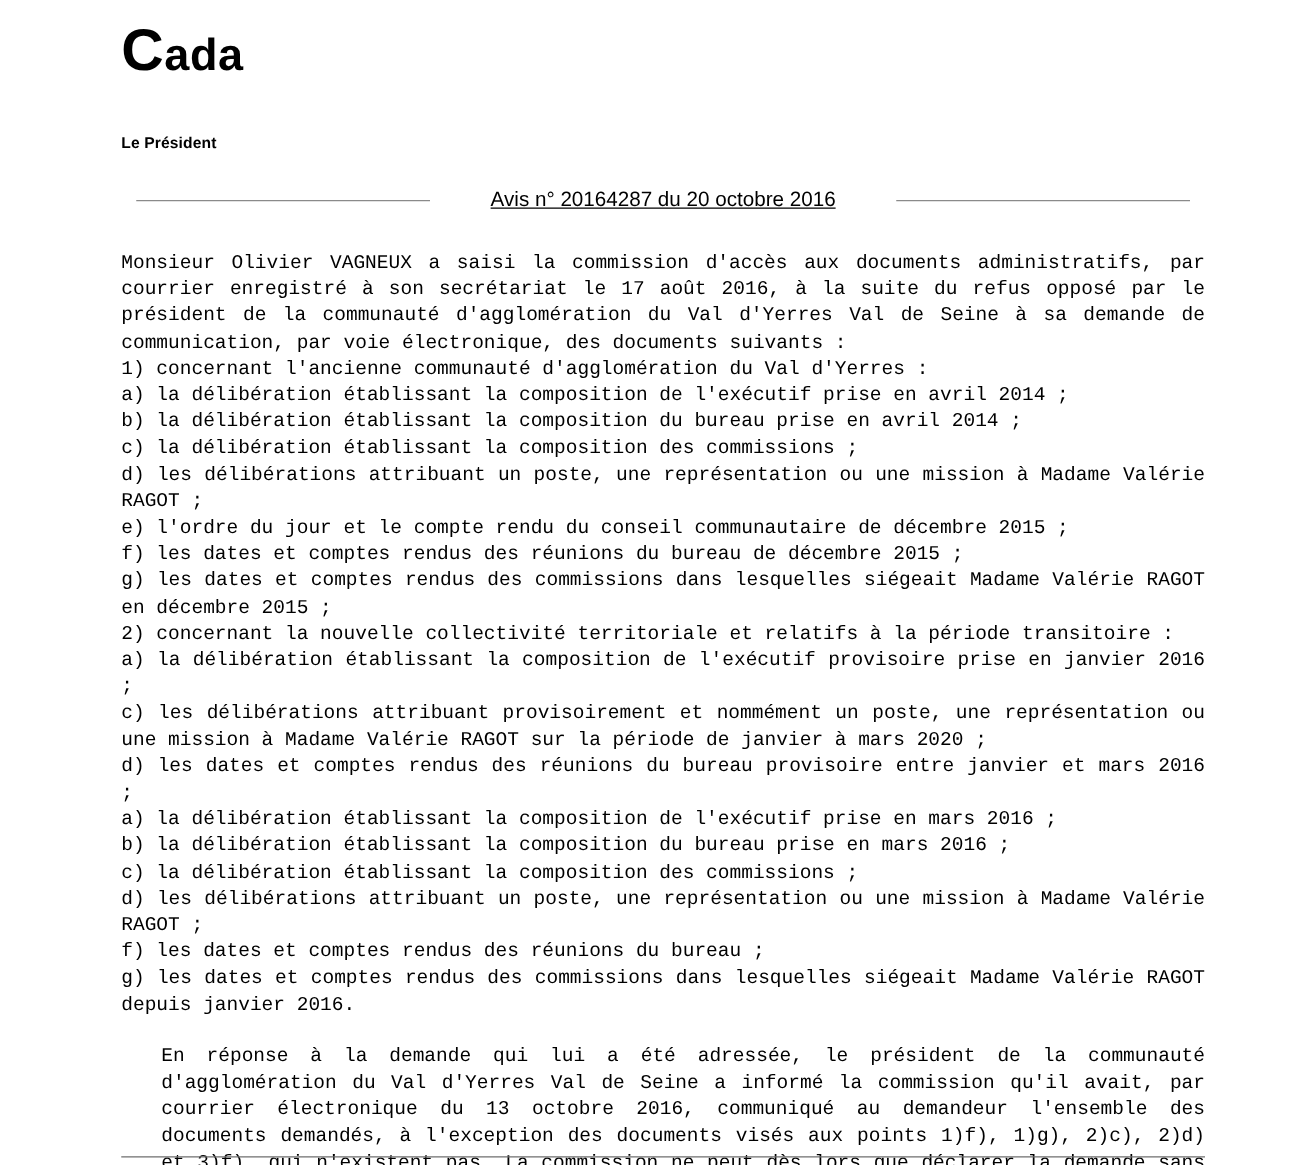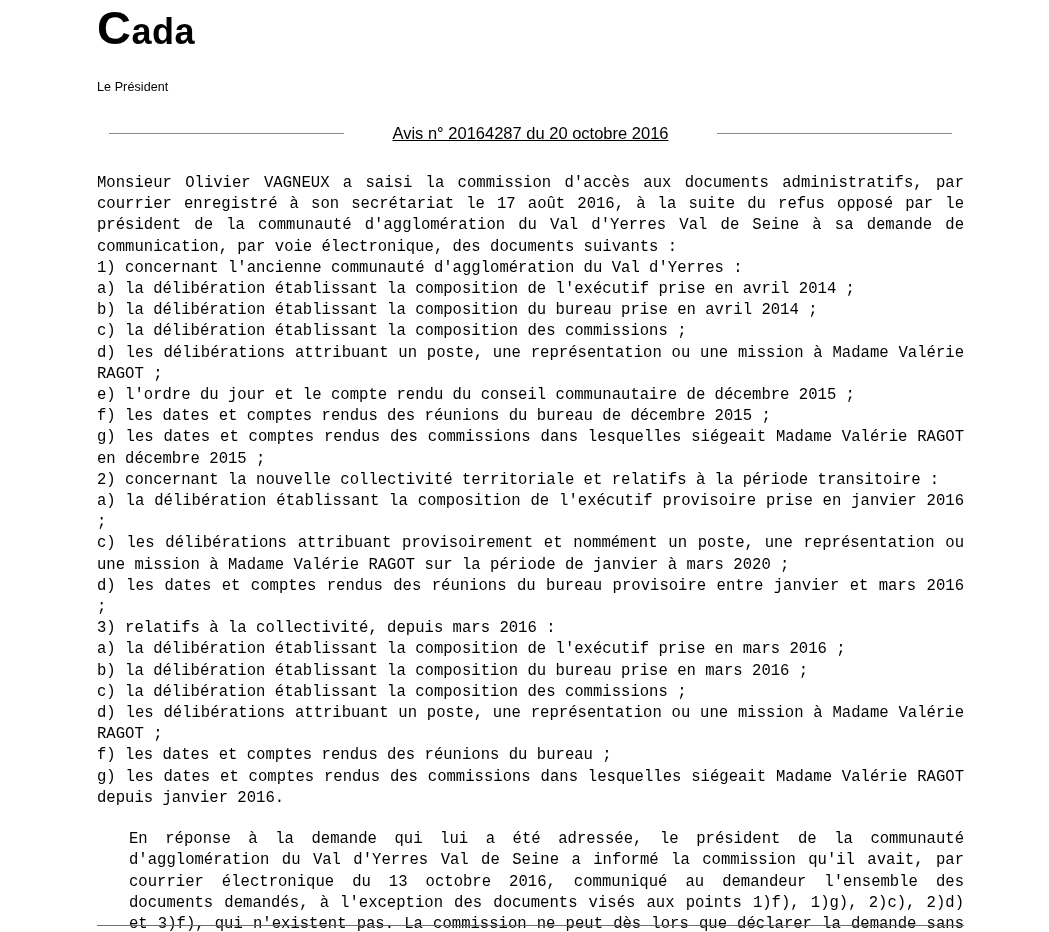--- a/index.html
+++ b/index.html
@@ -15,38 +15,38 @@
     overflow: hidden;
   }
   .page {
     position: relative;
     width: 1049px;
     height: 932px;
     box-sizing: border-box;
     padding: 0 85px 0 97px;
   }
   .logo {
-    padding-top: 2px;
+    padding-top: 14px;
     font-family: "Liberation Sans", sans-serif;
     font-weight: bold;
     letter-spacing: 0.5px;
   }
   .logo-c {
     font-size: 47px;
     line-height: 52px;
     vertical-align: baseline;
   }
   .logo-rest {
     font-size: 36px;
     line-height: 52px;
   }
   .subtitle {
-    margin-top: 22px;
+    margin-top: 37px;
     font-size: 12.5px;
-    font-weight: normal;
+    font-weight: bold;
     letter-spacing: 0.1px;
   }
   .title-row {
     margin-top: 30px;
     display: flex;
     align-items: center;
     justify-content: center;
     gap: 0;
   }
   .rule {
@@ -115,21 +115,20 @@
       <span class="line">b) la délibération établissant la composition du bureau prise en avril 2014 ;</span>
       <span class="line">c) la délibération établissant la composition des commissions ;</span>
       <span class="line">d) les délibérations attribuant un poste, une représentation ou une mission à Madame Valérie RAGOT ;</span>
       <span class="line">e) l'ordre du jour et le compte rendu du conseil communautaire de décembre 2015 ;</span>
       <span class="line">f) les dates et comptes rendus des réunions du bureau de décembre 2015 ;</span>
       <span class="line">g) les dates et comptes rendus des commissions dans lesquelles siégeait Madame Valérie RAGOT en décembre 2015 ;</span>
       <span class="line">2) concernant la nouvelle collectivité territoriale et relatifs à la période transitoire :</span>
       <span class="line">a) la délibération établissant la composition de l'exécutif provisoire prise en janvier 2016 ;</span>
       <span class="line">c) les délibérations attribuant provisoirement et nommément un poste, une représentation ou une mission à Madame Valérie RAGOT sur la période de janvier à mars 2020 ;</span>
       <span class="line">d) les dates et comptes rendus des réunions du bureau provisoire entre janvier et mars 2016 ;</span>
-      <span class="line">3) relatifs à la collectivité, depuis mars 2016 :</span>
       <span class="line">a) la délibération établissant la composition de l'exécutif prise en mars 2016 ;</span>
       <span class="line">b) la délibération établissant la composition du bureau prise en mars 2016 ;</span>
       <span class="line">c) la délibération établissant la composition des commissions ;</span>
       <span class="line">d) les délibérations attribuant un poste, une représentation ou une mission à Madame Valérie RAGOT ;</span>
       <span class="line">f) les dates et comptes rendus des réunions du bureau ;</span>
       <span class="line">g) les dates et comptes rendus des commissions dans lesquelles siégeait Madame Valérie RAGOT depuis janvier 2016.</span>
     </p>
     <p class="spaced">En réponse à la demande qui lui a été adressée, le président de la communauté d'agglomération du Val d'Yerres Val de Seine a informé la commission qu'il avait, par courrier électronique du 13 octobre 2016, communiqué au demandeur l'ensemble des documents demandés, à l'exception des documents visés aux points 1)f), 1)g), 2)c), 2)d) et 3)f), qui n'existent pas. La commission ne peut dès lors que déclarer la demande sans objet, comme portant sur des documents soit communiqués, soit inexistants.</p>
   </div>
 

